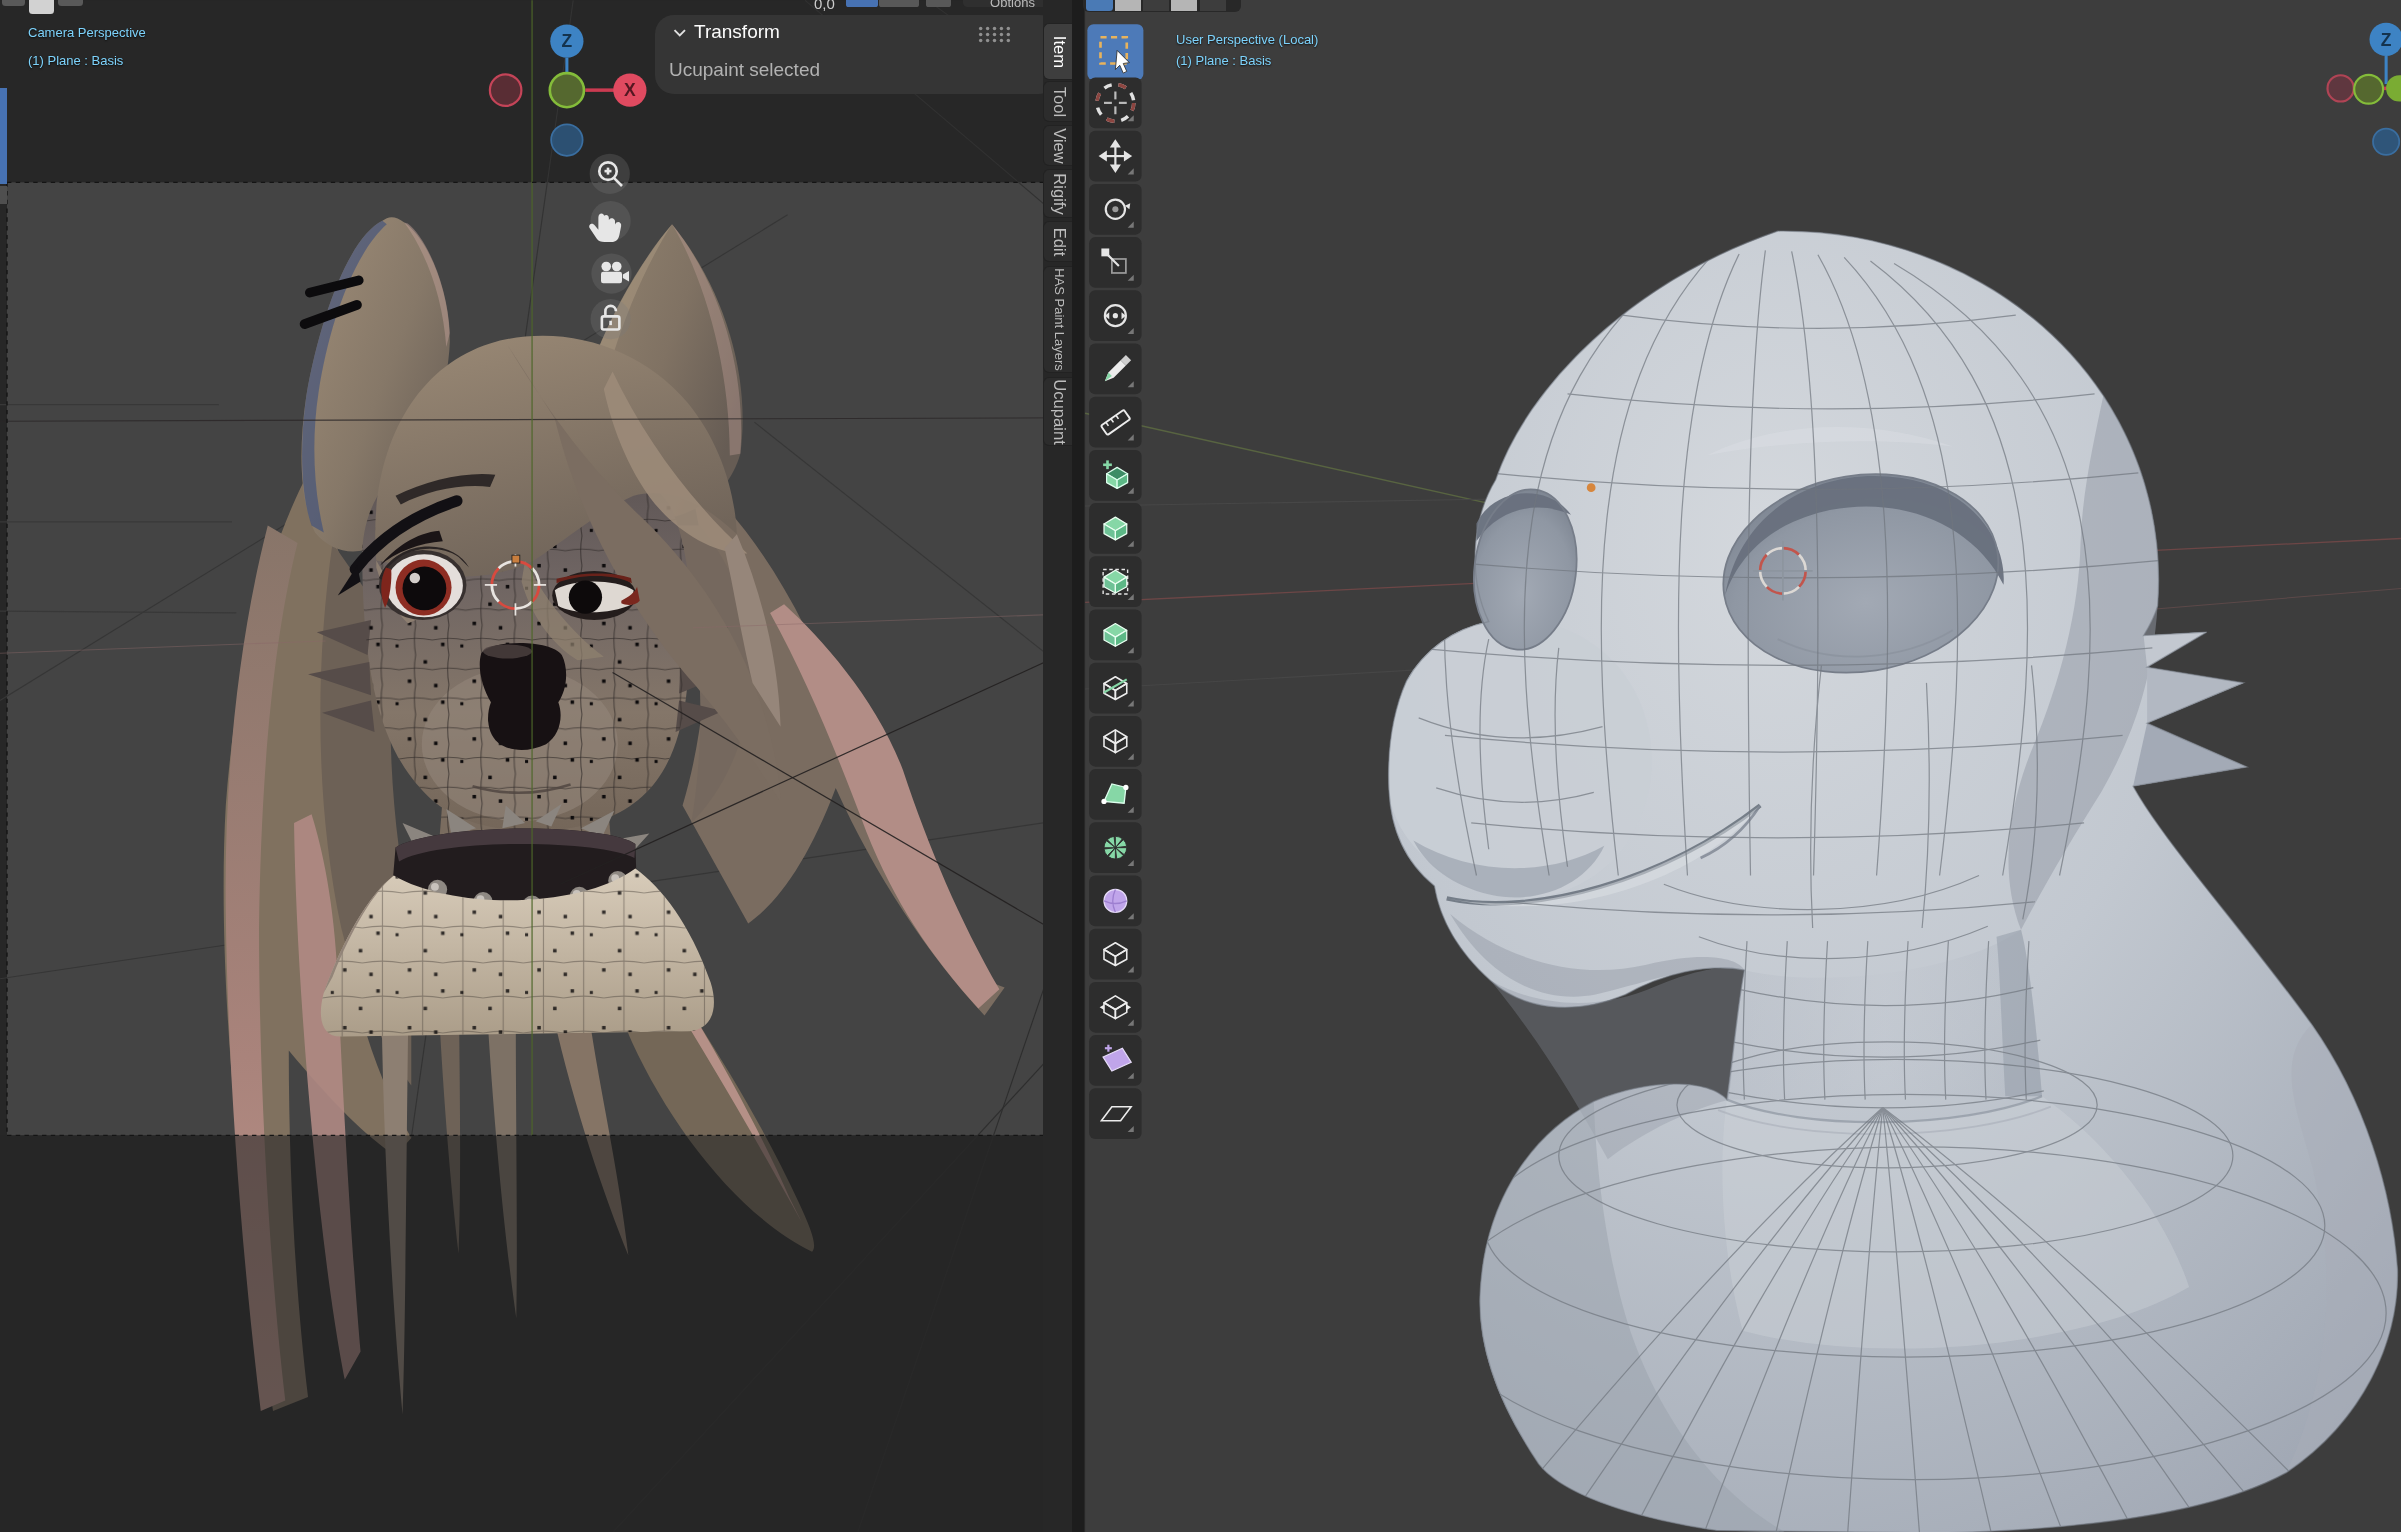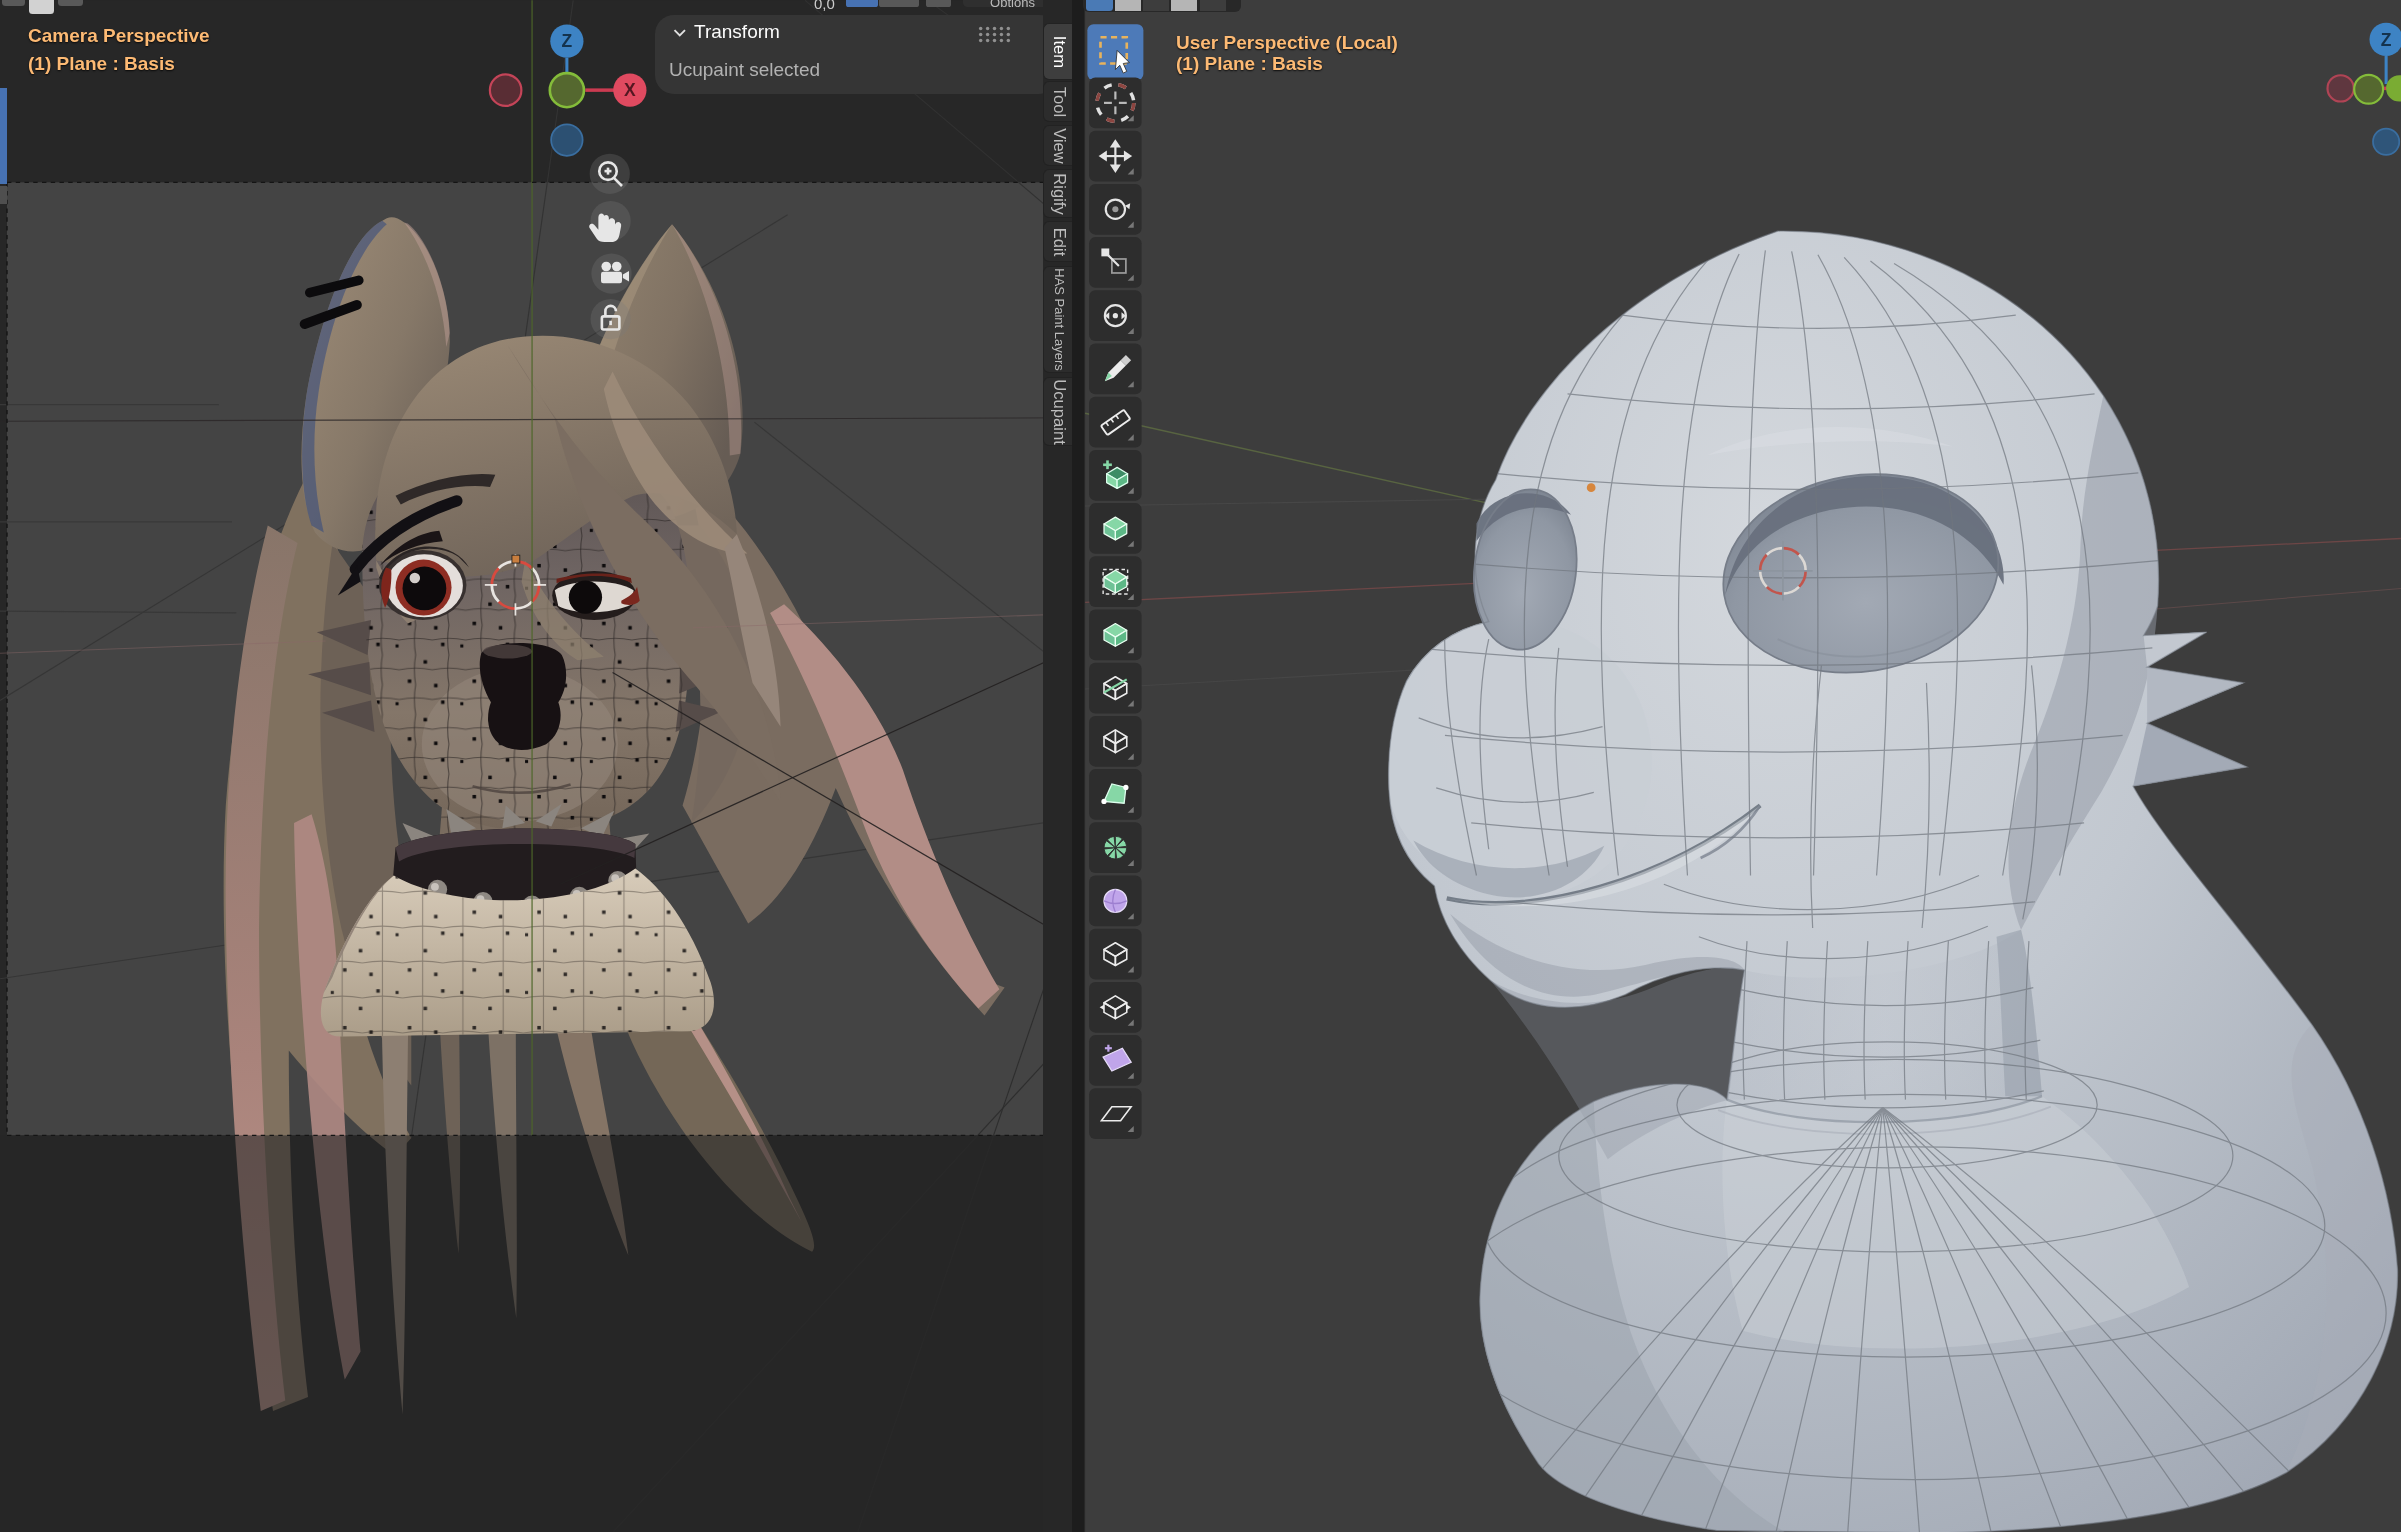--- a/index.html
+++ b/index.html
@@ -1,16 +1,16 @@
 <!DOCTYPE html>
 <html style="font-size:14px"><head><meta charset="utf-8"><style>
 html,body{margin:0;padding:0;background:#282828;}
 #root{position:relative;width:2401px;height:1533px;overflow:hidden;font-family:"Liberation Sans",sans-serif;}
 .abs{position:absolute;}
-.hdr{color:#fdba74;font-size:19px;text-shadow:0 0.9px 1.8px rgba(0,0,0,.8);white-space:nowrap;font-weight:bold;}
+.hdr{color:#7dd3fc;font-size:13px;text-shadow:0 0.9px 1.8px rgba(0,0,0,.8);white-space:nowrap;}
 </style></head><body>
 <div id="root">
 <svg class="abs" style="left:0;top:0" width="1072" height="1533" viewBox="0 0 1225 1751">
 <defs>
 <linearGradient id="earL" x1="0" y1="0" x2="1" y2="0.9">
  <stop offset="0" stop-color="#9f8d78"></stop>
           <stop offset="0.55" stop-color="#867868"></stop>
           <stop offset="1" stop-color="#655b53"></stop>
         </linearGradient>
 <linearGradient id="earR" x1="0" y1="0" x2="1" y2="0.6">

